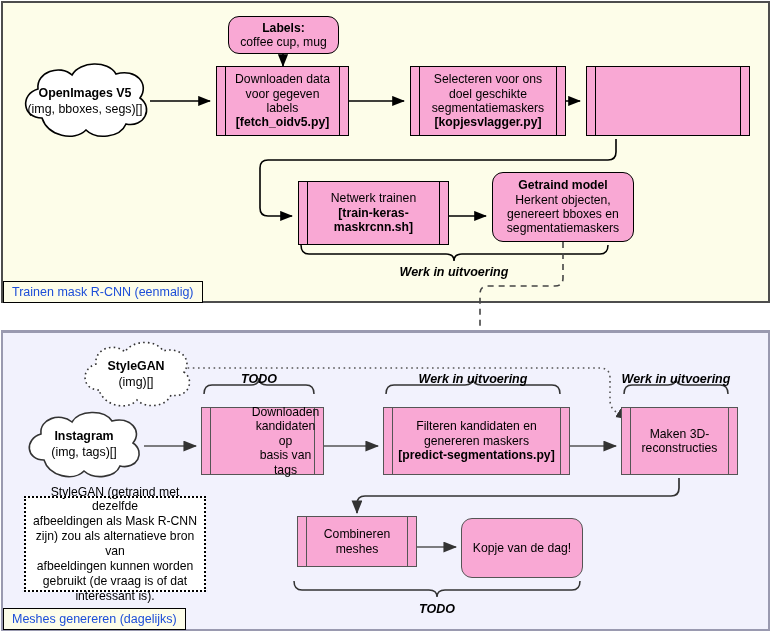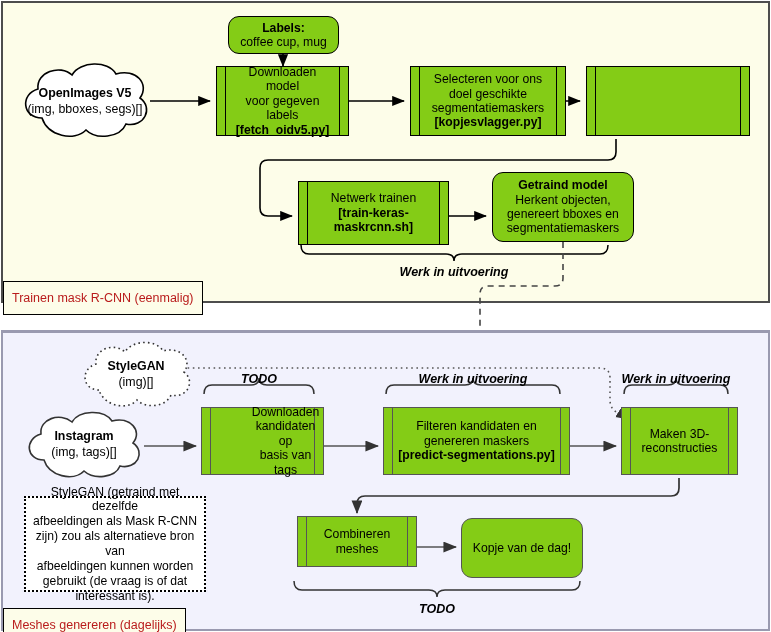--- a/index.html
+++ b/index.html
@@ -10,28 +10,28 @@
 
   
   .section{position:absolute;box-sizing:border-box;}
   #section-train{left:1px;top:1px;width:769px;height:302px;
       background:#fdfde9;border:2px solid #4d4d4d;}
   #section-meshes{left:1px;top:330px;width:769px;height:301px;
       background:#f2f2fd;border:2px solid #9a9ab0;border-top:3px solid #9a9ab0;}
 
   .section-label{position:absolute;box-sizing:border-box;
       background:#fdfde9;border:1px solid #000;
-      font-size:12.5px;color:#b91c1c;padding:9px 8px;white-space:nowrap;}
+      font-size:12.5px;color:#1d4ed8;padding:3px 8px;white-space:nowrap;}
   #label-train{left:3px;top:281px;}
   #label-meshes{left:3px;top:608px;}
 
   
   .node{position:absolute;box-sizing:border-box;display:flex;
         align-items:center;justify-content:center;text-align:center;
-        background:#84cc16;color:#000;line-height:1.18;}
+        background:#f9a8d4;color:#000;line-height:1.18;}
 
   
   .proc{border:1.6px solid #000;}
   .proc .bar{position:absolute;top:0;bottom:0;width:0;border-left:1.6px solid #000;}
   .proc .bar.l{left:8px;}
   .proc .bar.r{right:8px;}
   .proc .txt{position:relative;padding:0 14px;z-index:2;}
 
   
   .gray.proc{border-color:#555;}
@@ -111,21 +111,21 @@
                 font-size:12.4px;line-height:1.25;">
       <span class="b">OpenImages V5</span><br>
       <span>(img, bboxes, segs)[]</span>
     </div>
   </div>
 
   <div class="node proc fs12" id="n-download" style="left:216px;top:66px;width:133px;height:70px;">
     <span class="bar l"></span>
     <span class="bar r"></span>
     <div class="txt">
-      <span>Downloaden model</span><br>
+      <span>Downloaden data</span><br>
       <span>voor gegeven labels</span><br>
       <span class="b">[fetch_oidv5.py]</span>
     </div>
   </div>
 
   <div class="node proc fs12" id="n-select" style="left:410px;top:66px;width:156px;height:70px;">
     <span class="bar l"></span>
     <span class="bar r"></span>
     <div class="txt" style="padding:0 11px;">
       <span>Selecteren voor ons</span><br>

